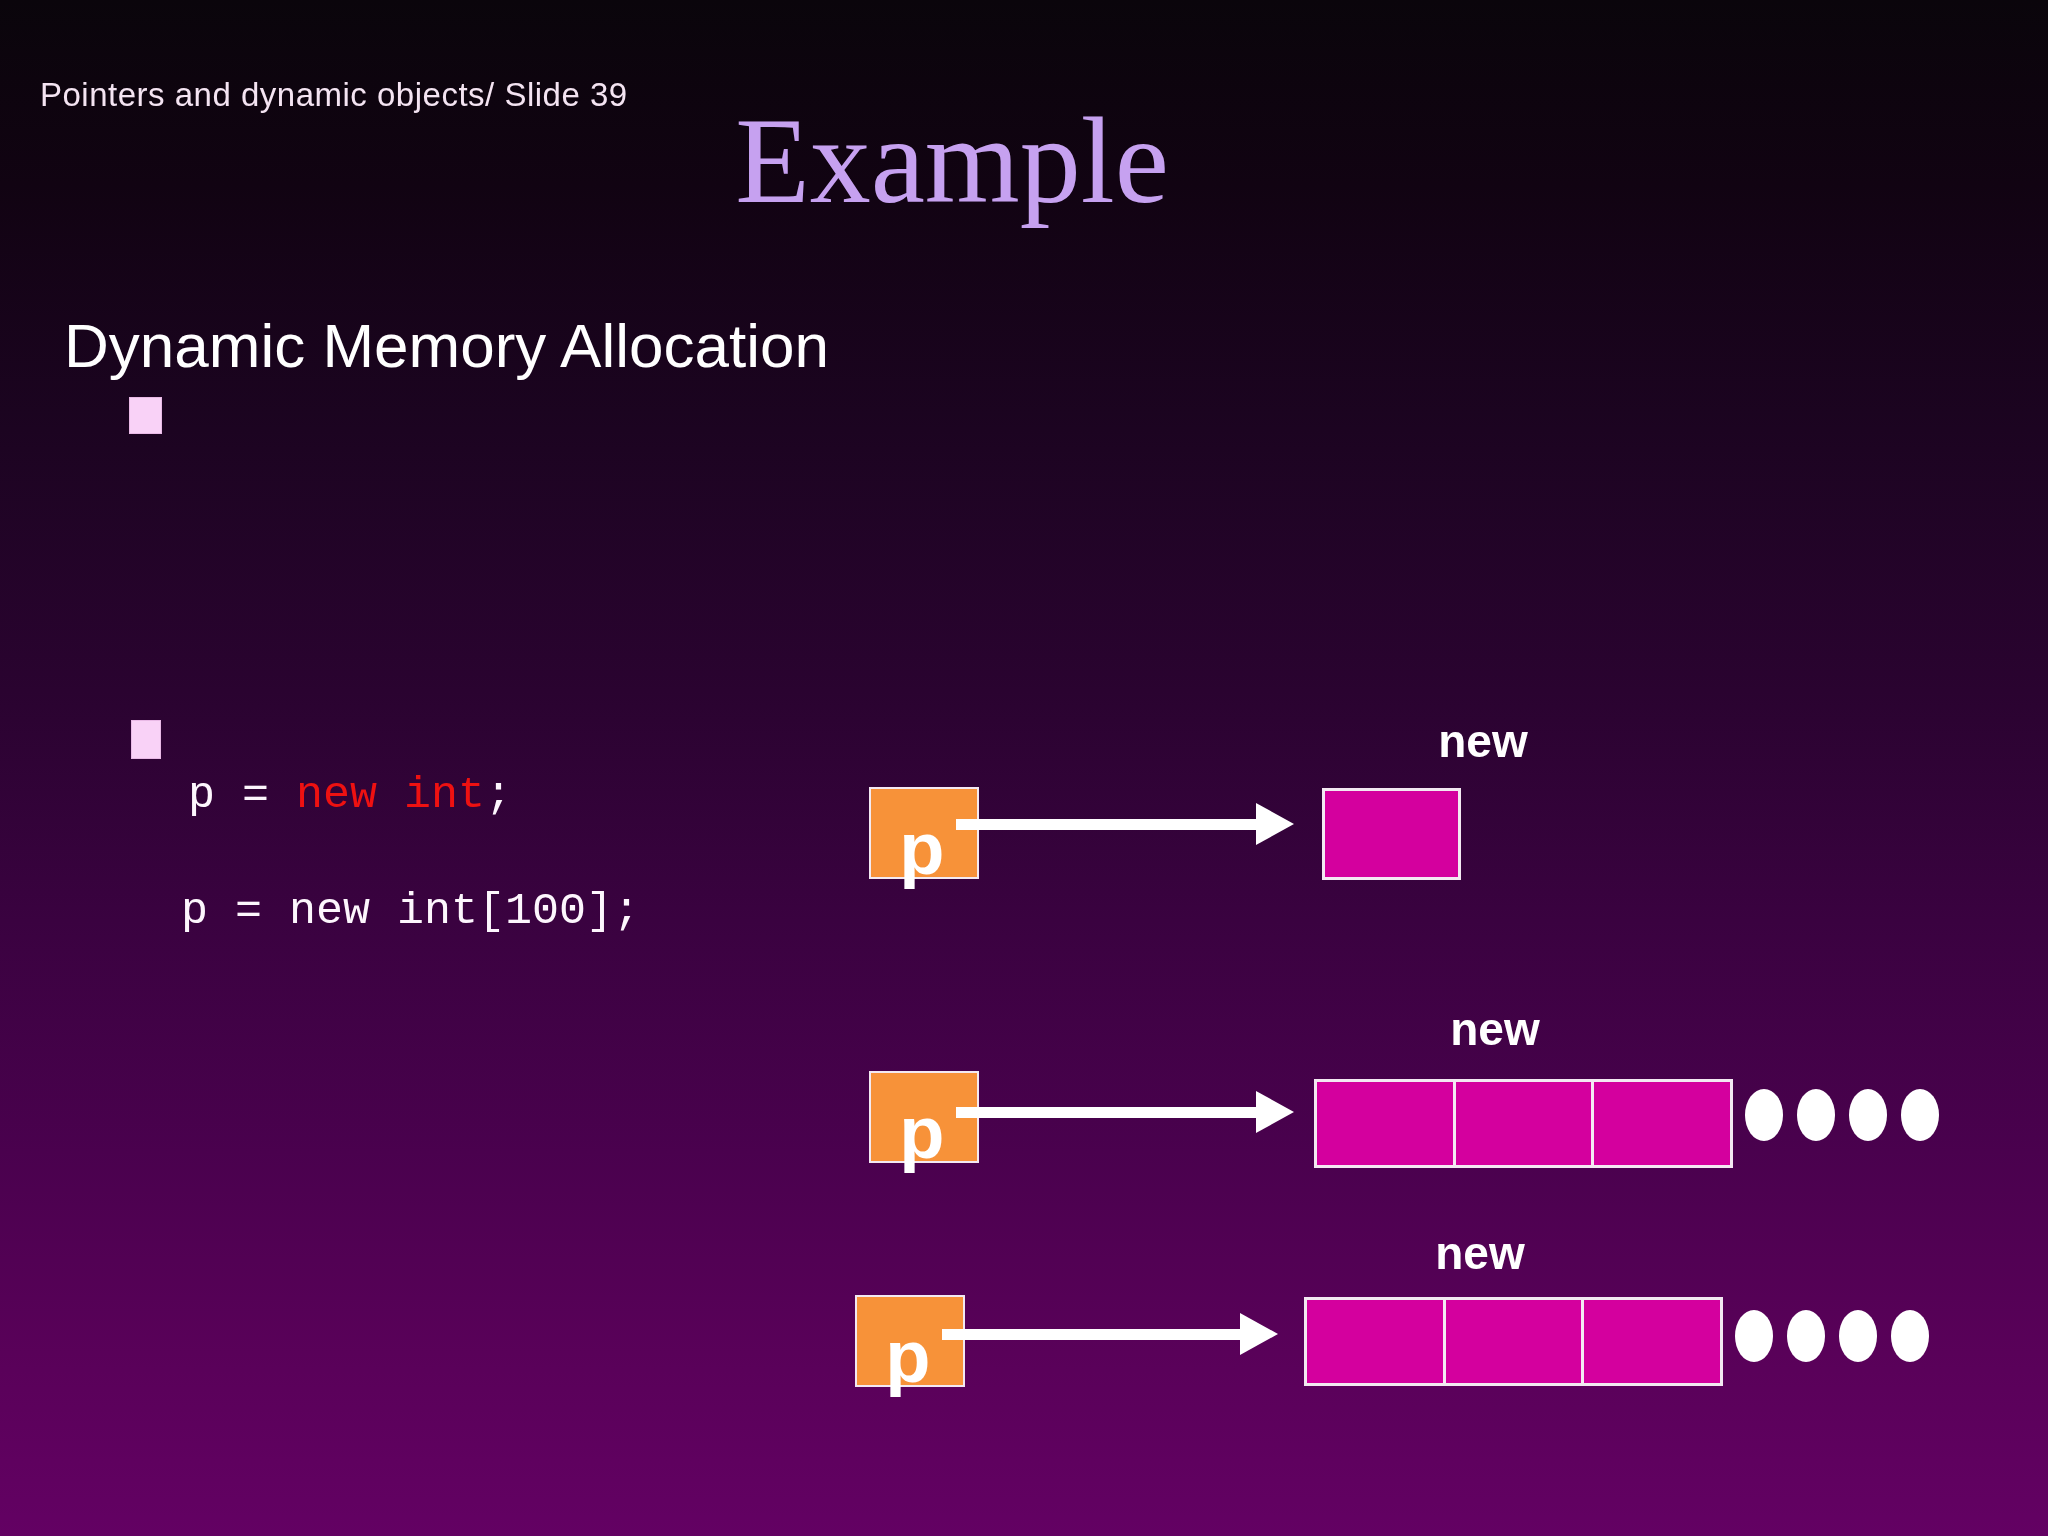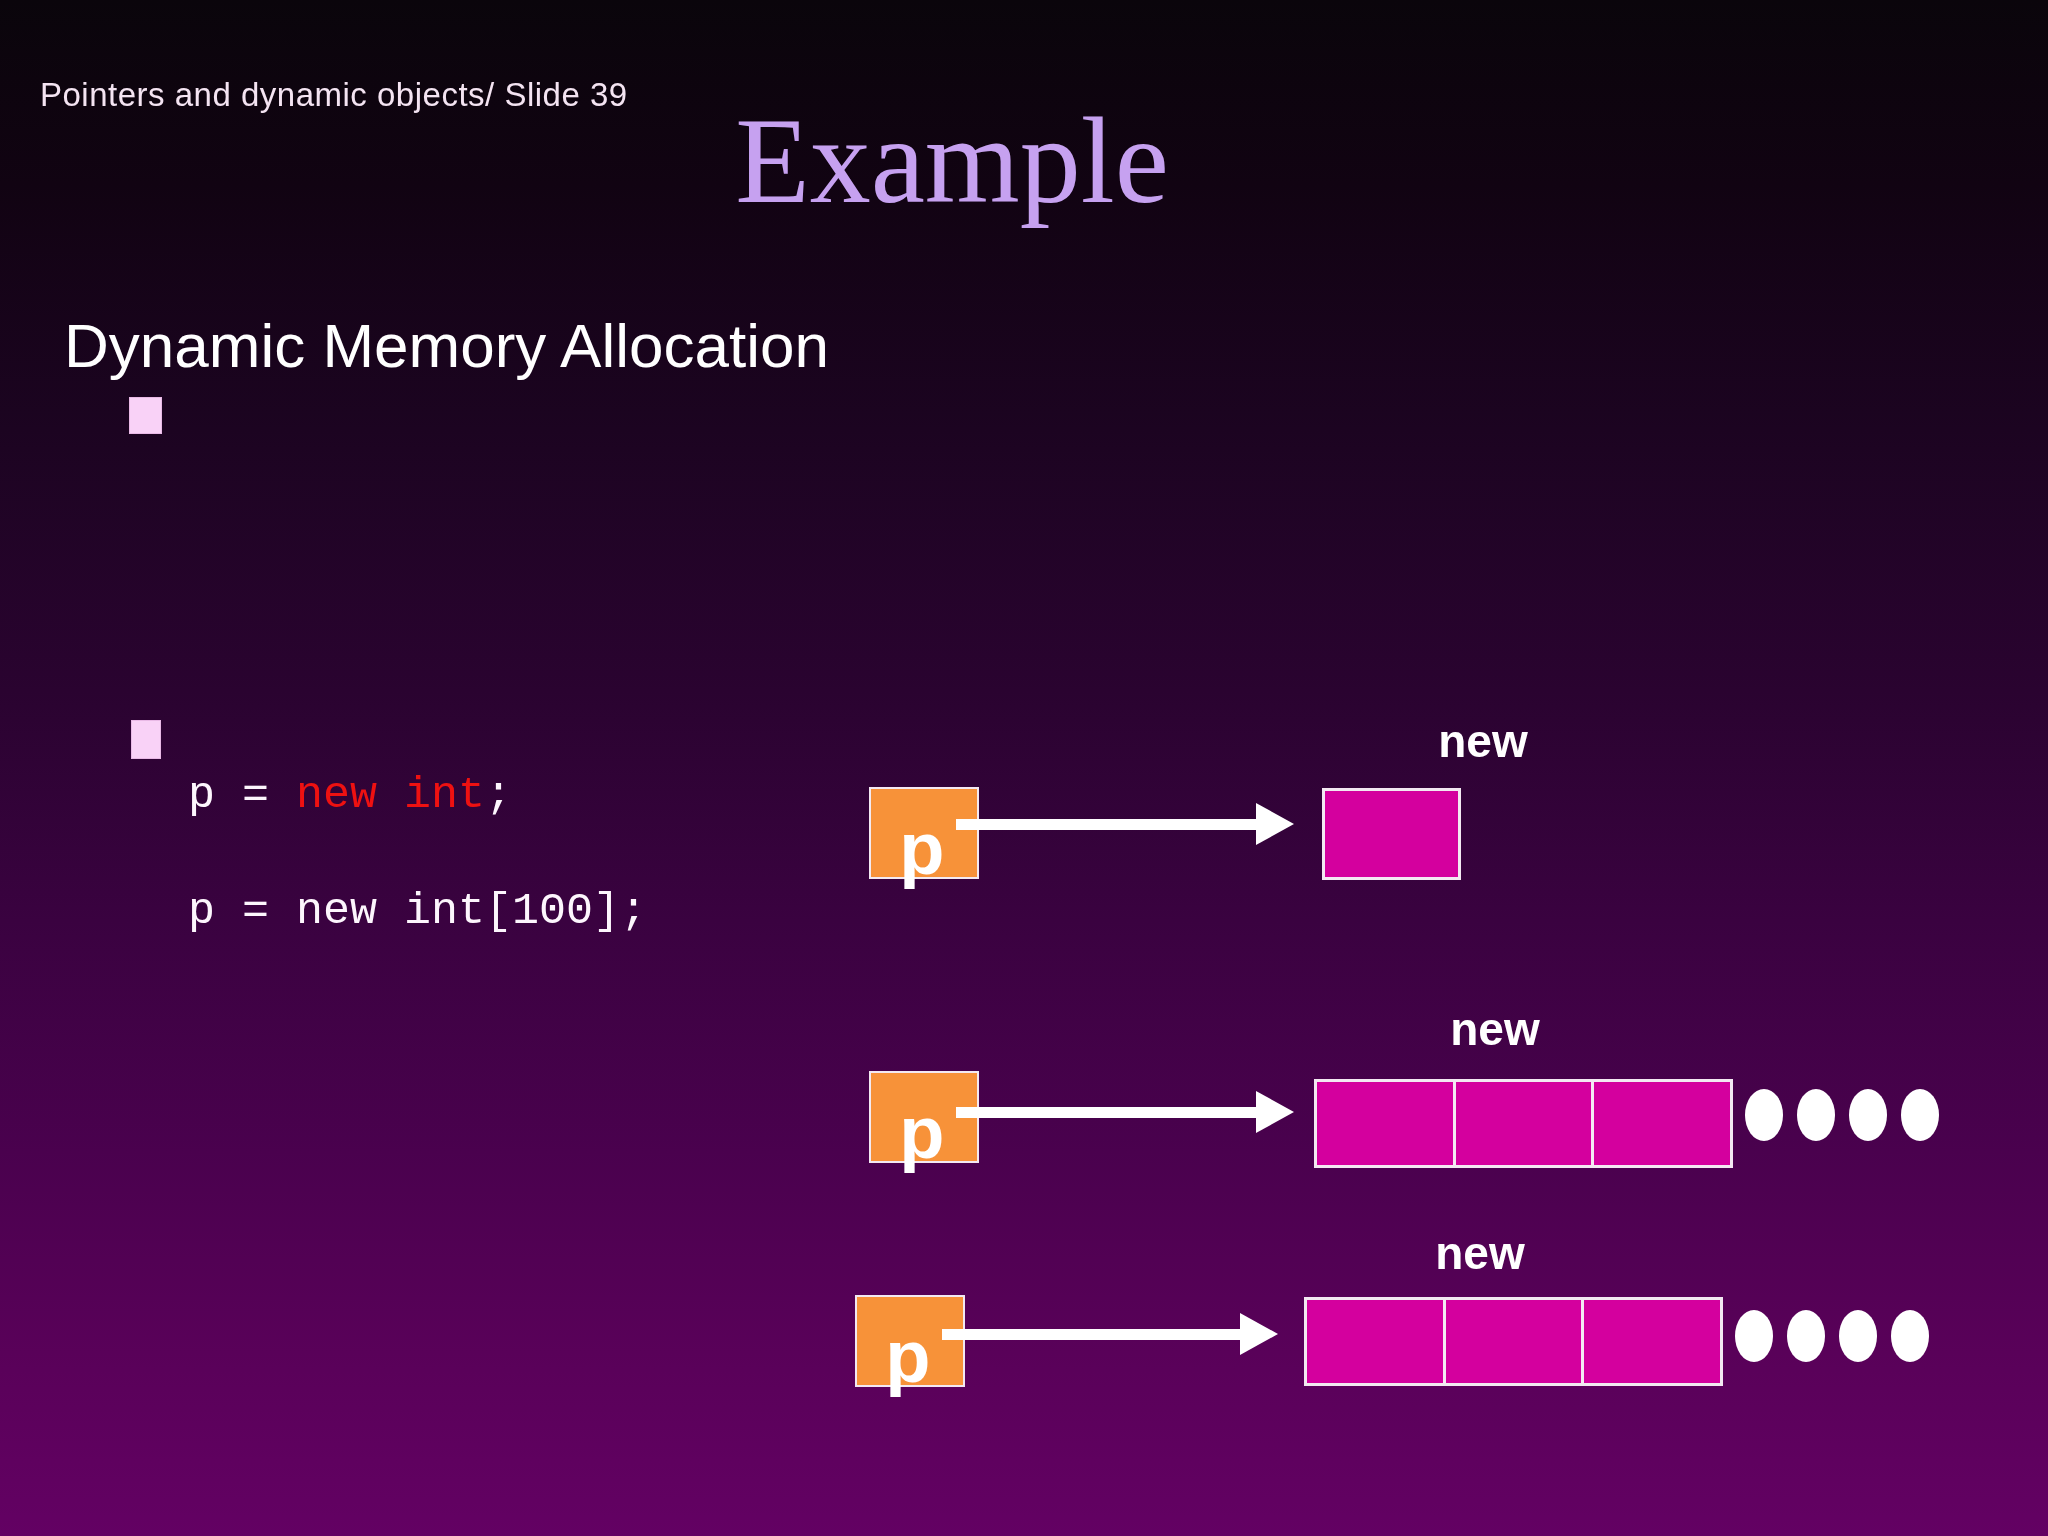--- a/index.html
+++ b/index.html
@@ -54,21 +54,21 @@
   }
   .code {
     font-family: "Liberation Mono", monospace;
     font-size: 45px;
     color: #fdf6fd;
     white-space: pre;
   }
   .code .red { color: var(--code-red, #ee1111); margin-top: 16px; }
   .code-l1 { left: 188px; top: 712px; }
   .code-l2 { left: 188px; top: 770px; }
-  .code-l3 { left: 188px; top: 886px; }
+  .code-l3 { left: 181px; top: 886px; }
   .code-l4 { left: 212px; top: 1302px; font-size: 53px; }
 
   .pbox {
     background: var(--pointer-box, #f79239);
     border: 2px solid #f3e9f2;
     width: 106px; height: 88px;
   }
   .pbox .plabel {
     position: absolute;
     left: 50%; top: 23px;

